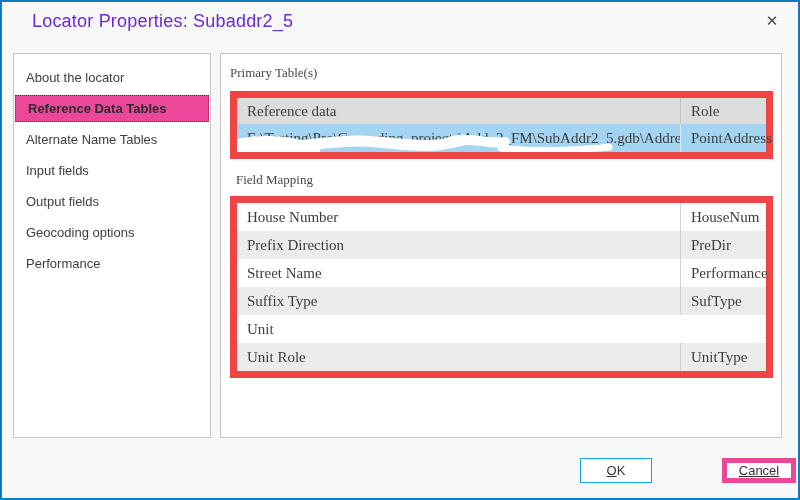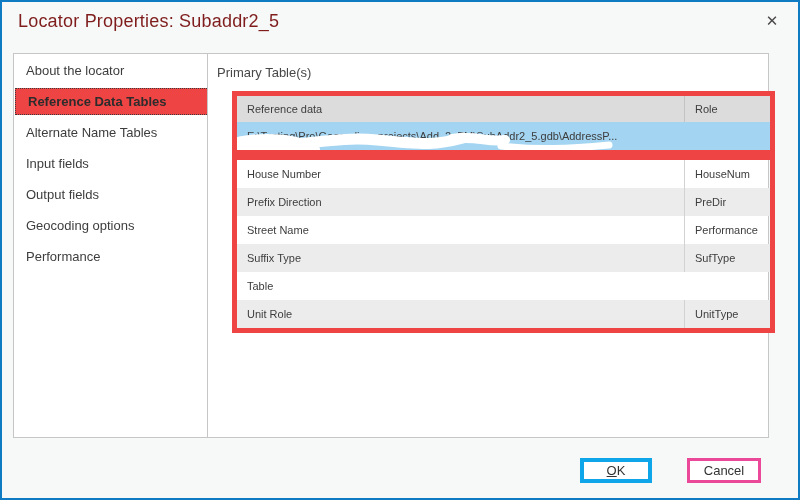--- a/index.html
+++ b/index.html
@@ -2,43 +2,43 @@
 <html><head>
 <meta charset="utf-8">
 <style>
   * { margin:0; padding:0; box-sizing:border-box; }
   html,body { width:800px; height:500px; }
   body { font-family:"Liberation Sans", sans-serif; }
 
   .dialog { position:relative; width:800px; height:500px;
             background:#f7f8f8; border:2px solid #0f7bc2; overflow:hidden; }
 
-  .title { position:absolute; left:16px; top:9px; font-size:18px;
-           color:#7f1d1d; letter-spacing:0.2px; }
+  .title { position:absolute; left:30px; top:9px; font-size:18px;
+           color:#6d28d9; letter-spacing:0.2px; }
   .close { position:absolute; right:15px; top:8px; width:22px; height:22px;
            font-size:15px; color:#4a4a4a; text-align:center; line-height:22px;
            cursor:default; }
 
   .panel { position:absolute; top:51px; background:#ffffff;
            border:1px solid #c6c6c6; }
-  .sidebar { left:11px; width:198px; height:385px; padding-top:1px; }
-  .main    { left:205px; width:562px; height:385px; }
+  .sidebar { left:11px; width:198px; height:385px; padding-top:8px; }
+  .main    { left:218px; width:562px; height:385px;font-family:Liberation Serif, serif; }
 
   .nav-item { height:31px; line-height:31px; padding-left:12px;
               font-size:13px; color:#3d3d3d; white-space:nowrap; cursor:default; }
   .nav-item.selected { height:27px; line-height:25px; margin:2px 1px;
-              background:#ef4444; border:1px dotted #3c3c3c;
+              background:#ec4899; border:1px dotted #3c3c3c;
               font-weight:bold; color:#2c2c2c; }
 
   .heading { font-size:13px; color:#474747; }
   .h1 { margin:10px 0 9px 9px; line-height:18px; }
   .h2 { margin:12px 0 7px 15px; line-height:18px; }
 
-  .grid { margin-left:24px; width:543px; border:5px solid #ef4444;
-          font-size:11px; color:#3d3d3d; }
+  .grid { margin-left:9px; width:543px; border:7px solid #ef4444;
+          font-size:15px; color:#3d3d3d; }
   .grid-row { display:flex; align-items:stretch; }
   .cell-l { flex:1; padding-left:10px; display:flex; align-items:center;
             white-space:nowrap; overflow:hidden; position:relative; }
   .cell-r { width:86px; padding-left:10px; display:flex; align-items:center;
             white-space:nowrap; }
 
   .thead { height:26px; background:#dcdcdc; }
   .thead .cell-r { border-left:1px solid #c3c3c3; }
 
   .prow { height:28px; background:#a3d4f1; cursor:default; }
@@ -47,22 +47,22 @@
   .frow { height:28px; cursor:default; }
   .frow.alt { background:#ececec; }
   .frow .cell-r { border-left:1px solid #d2d2d2; }
 
   .scribble { position:absolute; left:0; top:0; width:456px; height:28px;
               pointer-events:none; }
 
   .btn { position:absolute; top:456px; height:25px; background:#ffffff;
          font-family:"Liberation Sans", sans-serif; font-size:13px;
          color:#333333; text-align:center; cursor:default; }
-  .btn-ok { left:578px; width:72px; border:4px solid #0ea5e9; }
-  .btn-cancel { left:685px; width:74px; border:3px solid #ec4899; }
+  .btn-ok { left:578px; width:72px; border:1px solid #0ea5e9; }
+  .btn-cancel { left:720px; width:74px; border:5px solid #ec4899;text-decoration:underline; }
   .accel { text-decoration:underline; }
 </style>
 </head>
 <body>
 
 <div class="dialog">
 
   <div class="title">Locator Properties: Subaddr2_5</div>
   <div class="close">✕</div>
 
@@ -89,43 +89,45 @@
         <div class="cell-l">
           <span>E:\Testing\Pro\Geocoding_projects\Add_2_FM\SubAddr2_5.gdb\AddressP...</span>
           <svg class="scribble" viewBox="0 0 456 28" preserveAspectRatio="none">
             <ellipse cx="30" cy="22" rx="42" ry="10" fill="#ffffff"></ellipse>
             <path d="M 4 20 C 50 30 90 13 140 18 S 200 23 226 16" stroke="#ffffff" stroke-width="11" fill="none" stroke-linecap="round"></path>
             <path d="M 215 17 C 238 13 252 21 268 18" stroke="#ffffff" stroke-width="10" fill="none" stroke-linecap="round"></path>
             <path d="M 264 24 C 300 28 330 27 372 23" stroke="#ffffff" stroke-width="7" fill="none" stroke-linecap="round"></path>
             <path d="M 30 27 C 45 32 60 30 80 27" stroke="#ffffff" stroke-width="6" fill="none" stroke-linecap="round"></path>
           </svg>
         </div>
+        <div class="cell-r">PointAddress</div>
       </div>
     </div>
 
+    <div class="heading h2">Field Mapping</div>
 
     <div class="grid">
       <div class="grid-row frow">
         <div class="cell-l">House Number</div>
         <div class="cell-r">HouseNum</div>
       </div>
       <div class="grid-row frow alt">
         <div class="cell-l">Prefix Direction</div>
         <div class="cell-r">PreDir</div>
       </div>
       <div class="grid-row frow">
         <div class="cell-l">Street Name</div>
         <div class="cell-r">Performance</div>
       </div>
       <div class="grid-row frow alt">
         <div class="cell-l">Suffix Type</div>
         <div class="cell-r">SufType</div>
       </div>
       <div class="grid-row frow">
-        <div class="cell-l">Table</div>
+        <div class="cell-l">Unit</div>
       </div>
       <div class="grid-row frow alt">
         <div class="cell-l">Unit Role</div>
         <div class="cell-r">UnitType</div>
       </div>
     </div>
 
   </div>
 
   <button class="btn btn-ok"><span class="accel">O</span><span>K</span></button>

